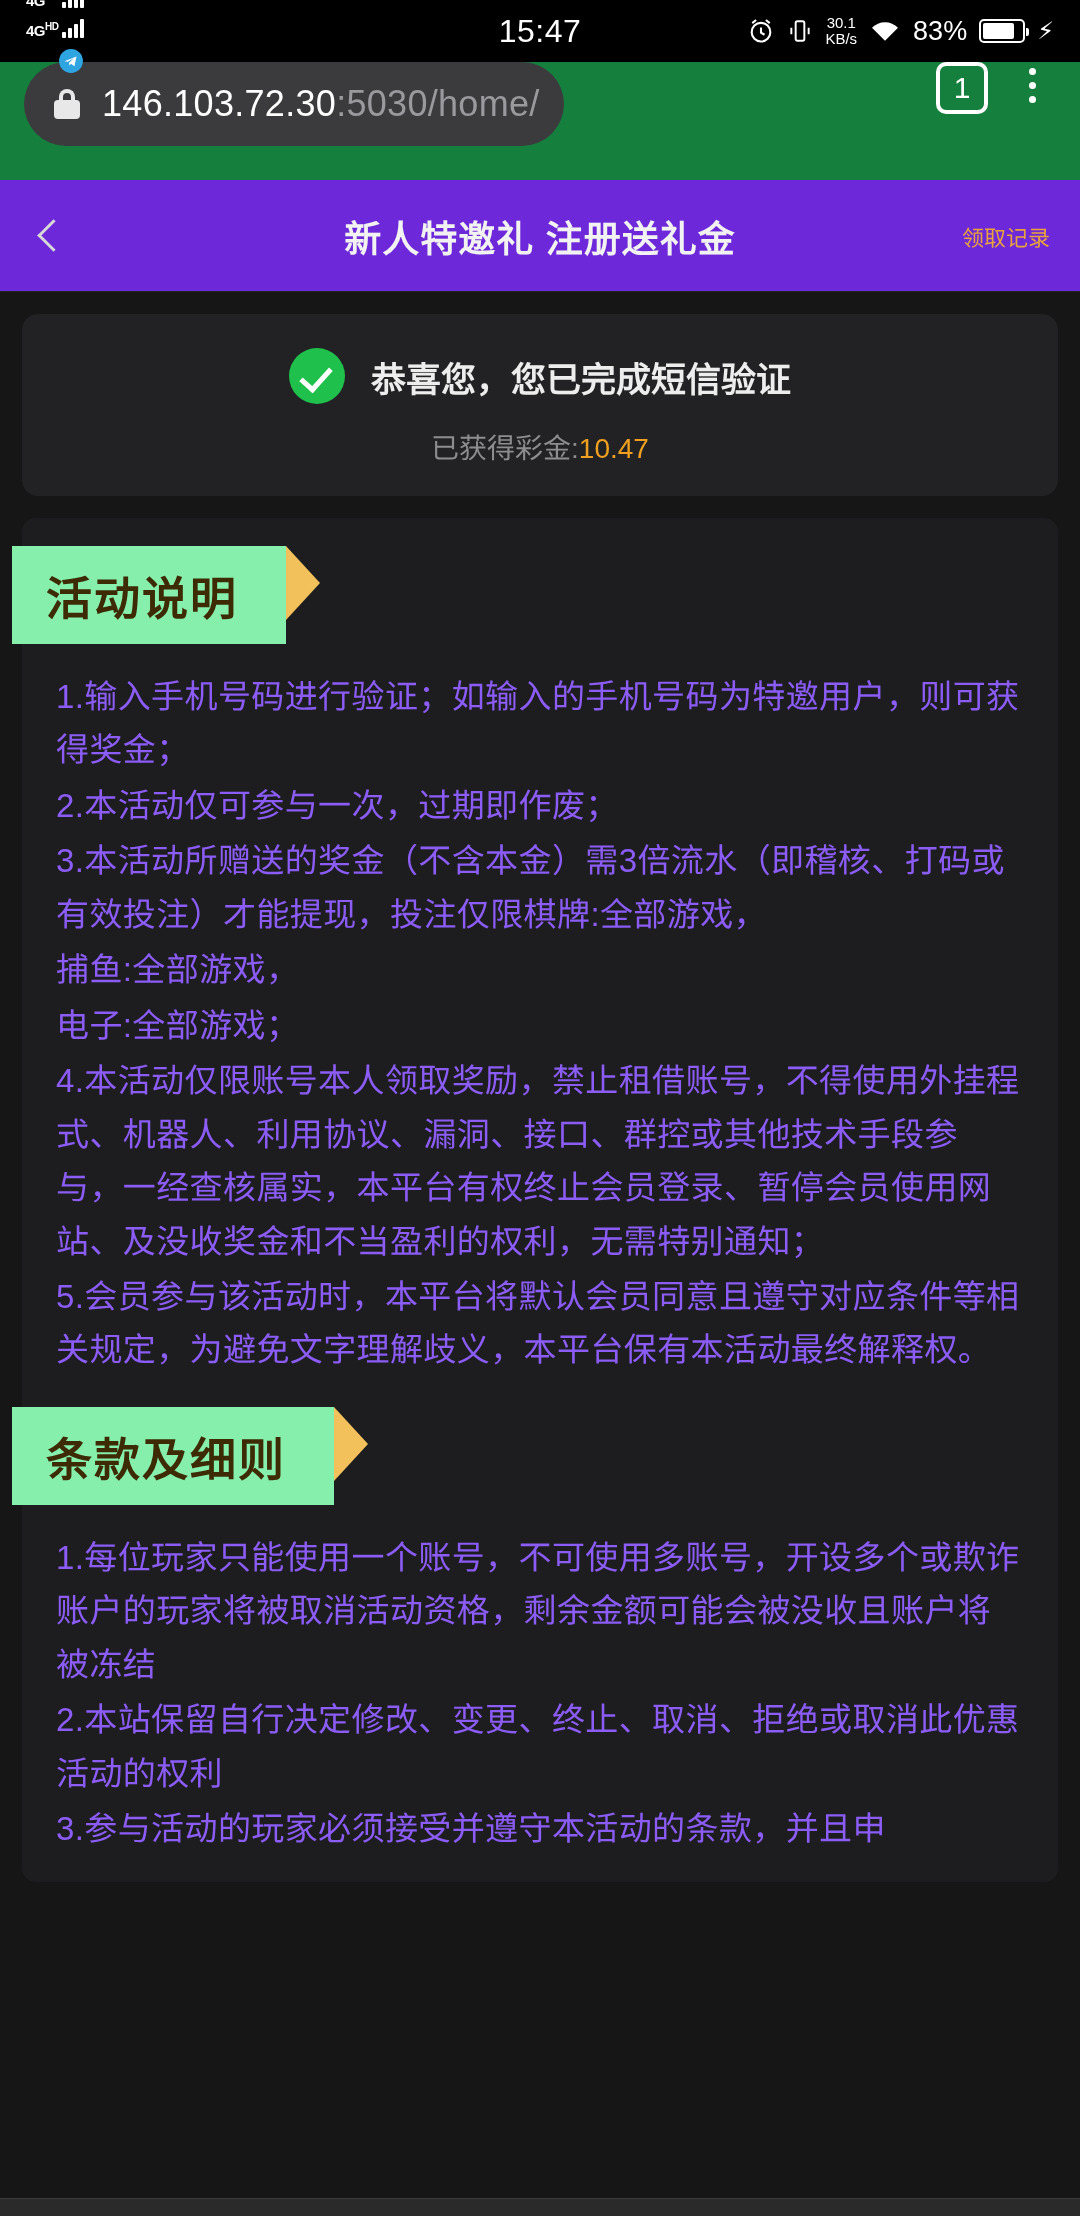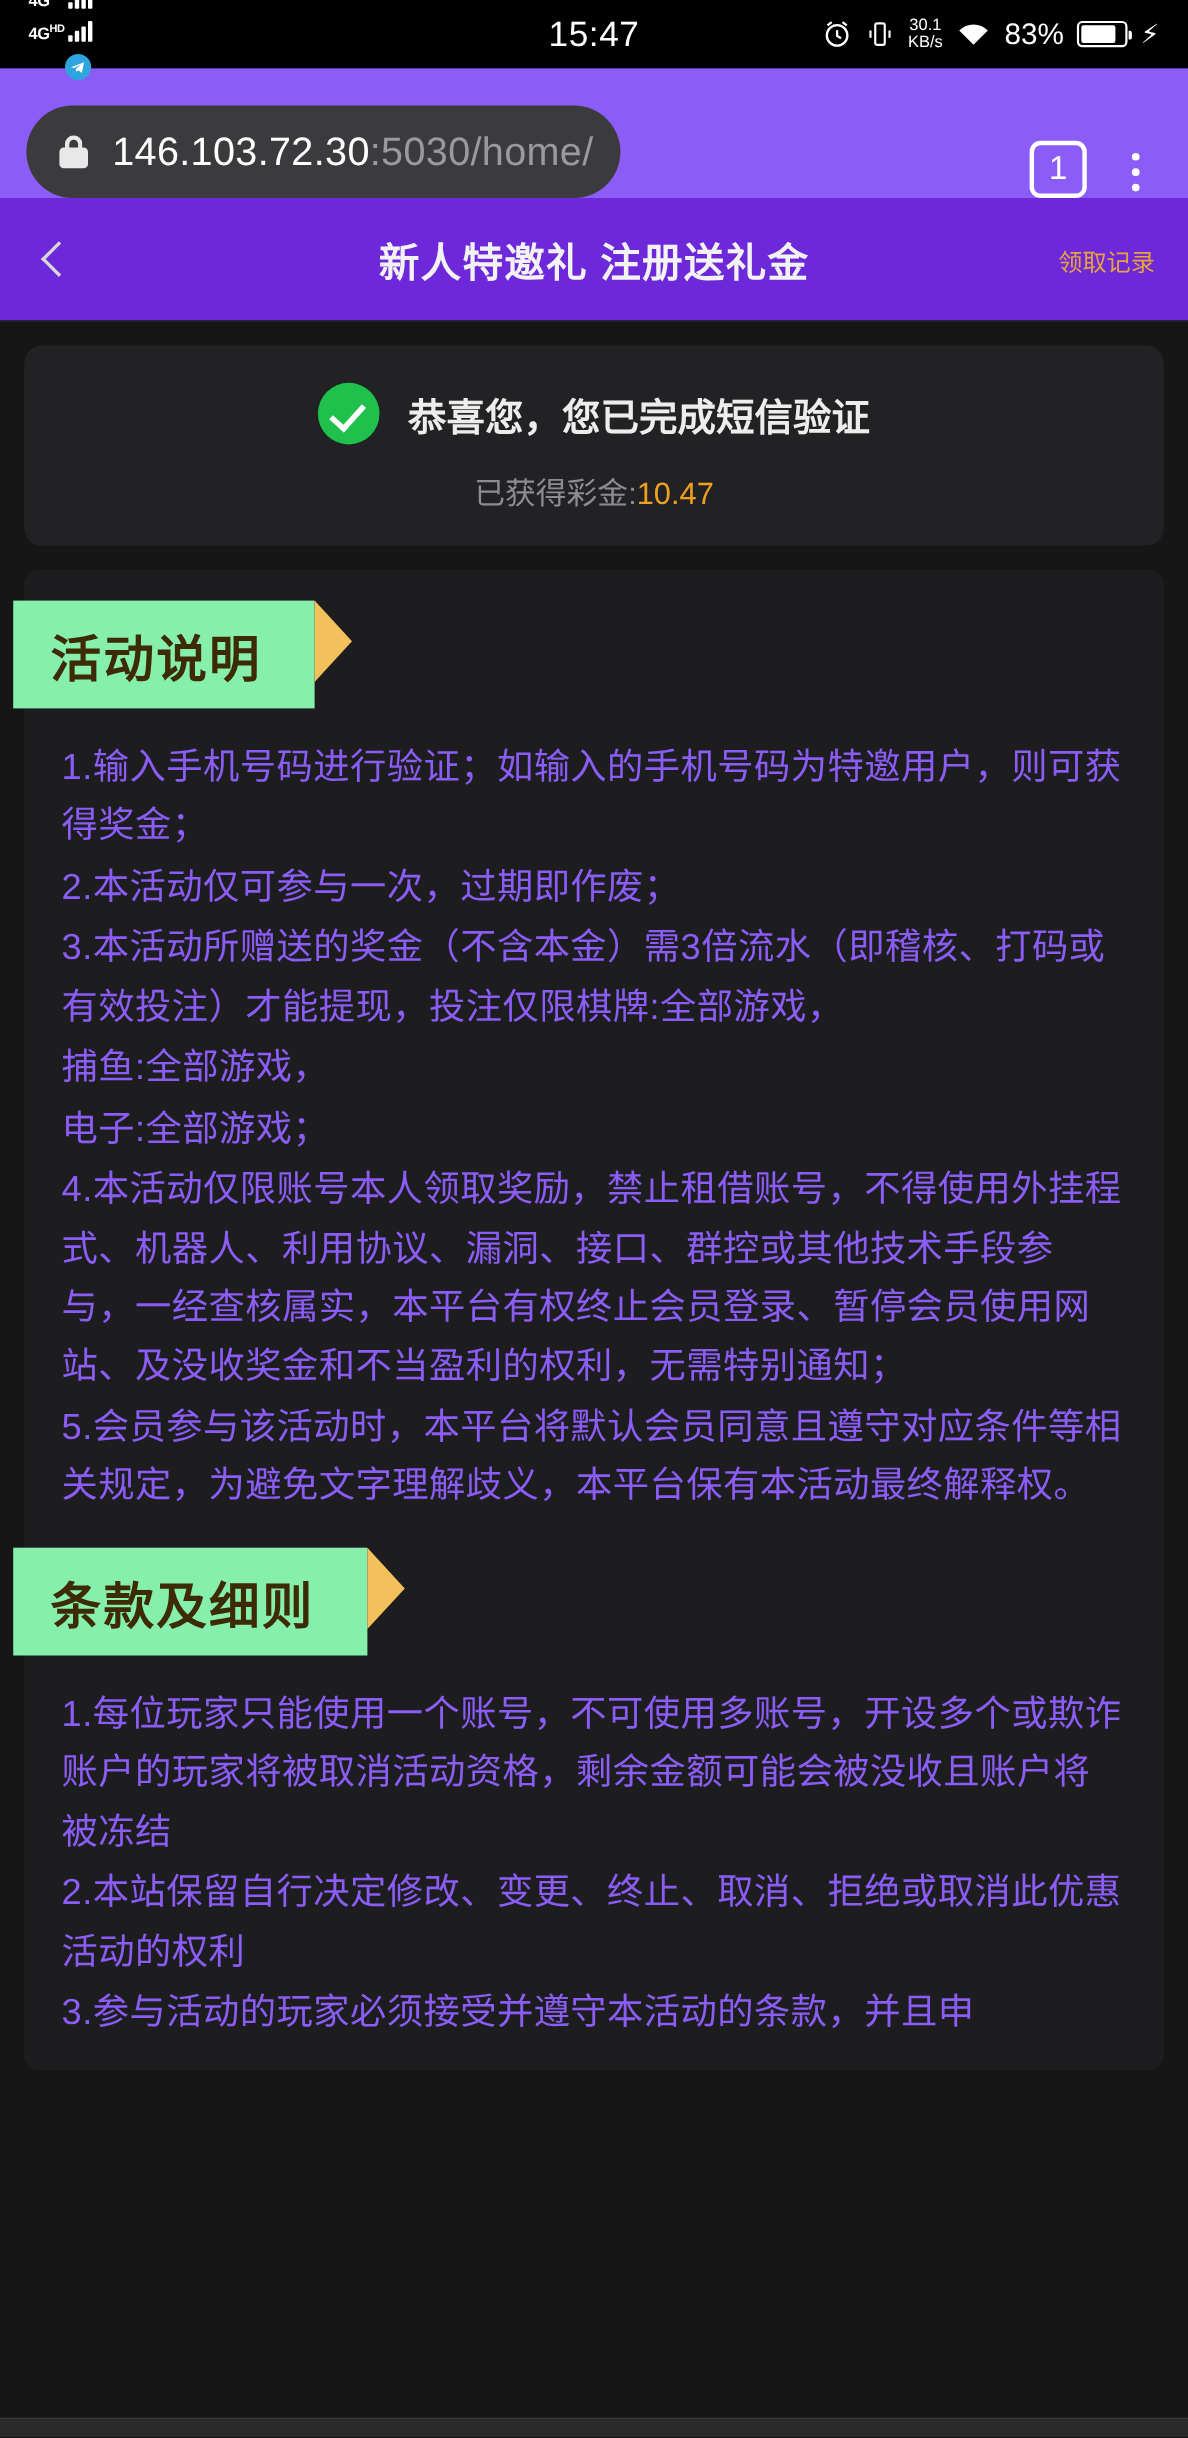--- a/index.html
+++ b/index.html
@@ -67,23 +67,23 @@
     width: 3px; height: 8px;
     background: #fff;
     border-radius: 0 2px 2px 0;
   }
   .batt i { display: block; height: 100%; width: 82%; background: #fff; border-radius: 2px; }
   .bolt { font-size: 24px; }
 
   
   .browser-bar {
     height: 118px;
-    background: #8b5cf6;
-    display: flex;
-    align-items: flex-end;
+    background: #15803d;
+    display: flex;
+    align-items: flex-start;
     padding: 0 24px;
     gap: 20px;
   }
   .urlbar {
     flex: 1;
     height: 84px;
     background: #3b3b3e;
     border-radius: 42px;
     display: flex;
     align-items: center;

